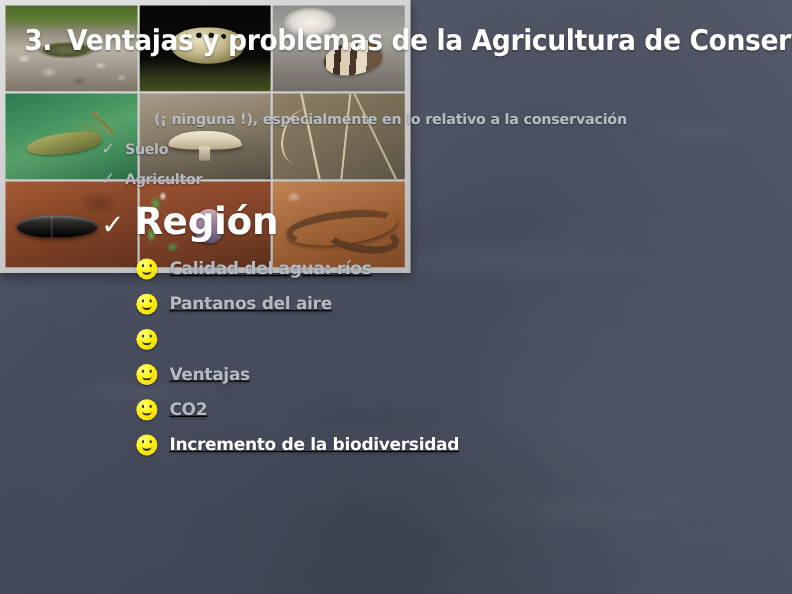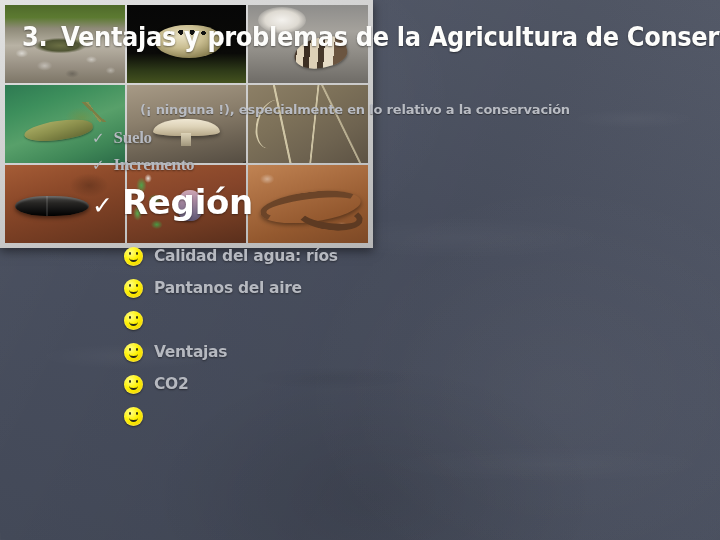--- a/index.html
+++ b/index.html
@@ -129,25 +129,25 @@
     line-height: 1;
   }
   .check-row.small .chk { font-size: 15px; color: #b6b9c0; }
   .check-row.big   .chk { font-size: 25px; color: #ffffff; }
   .check-label {
     font-family: "DejaVu Sans", sans-serif;
     font-weight: 700;
     letter-spacing: -0.3px;
     text-shadow: 0 1px 2px rgba(0,0,0,0.42);
   }
-  .check-row.small .check-label { font-size: 17px; color: #b6b9c0; font-family: Liberation Serif, serif; }
+  .check-row.small .check-label { font-size: 13px; color: #b6b9c0; }
   .check-row.big   .check-label { font-size: 34px; color: #ffffff; }
 
   
-  #smiley-list { left: 124px; top: 240px; width: 420px; }
+  #smiley-list { left: 124px; top: 228px; width: 420px; text-decoration: underline; }
   .smiley-row {
     display: flex;
     align-items: center;
     gap: 11px;
     height: 32px;
     white-space: nowrap;
   }
   .smiley {
     flex: 0 0 auto;
     width: 19px;
@@ -409,21 +409,21 @@
 
   <div id="check-list" class="lyr">
 
     <div class="check-row small">
       <span class="chk">✓</span>
       <span class="check-label">Suelo</span>
     </div>
 
     <div class="check-row small">
       <span class="chk">✓</span>
-      <span class="check-label">Incremento</span>
+      <span class="check-label">Agricultor</span>
     </div>
 
     <div class="check-row big">
       <span class="chk">✓</span>
       <span class="check-label">Región</span>
     </div>
 
   </div>
 
   <div id="smiley-list" class="lyr">
@@ -472,20 +472,21 @@
         </span>
       <span class="smiley-label">CO2</span>
     </div>
 
     <div class="smiley-row bright">
       <span class="smiley">
           <i class="l"></i>
           <i class="r"></i>
           <b></b>
         </span>
+      <span class="smiley-label">Incremento de la biodiversidad</span>
     </div>
 
   </div>
 
   <div id="photo-collage">
     <div class="cell c-lizard"></div>
     <div class="cell c-spider"></div>
     <div class="cell c-butterfly"></div>
     <div class="cell c-grasshopper"></div>
     <div class="cell c-mushroom"></div>

